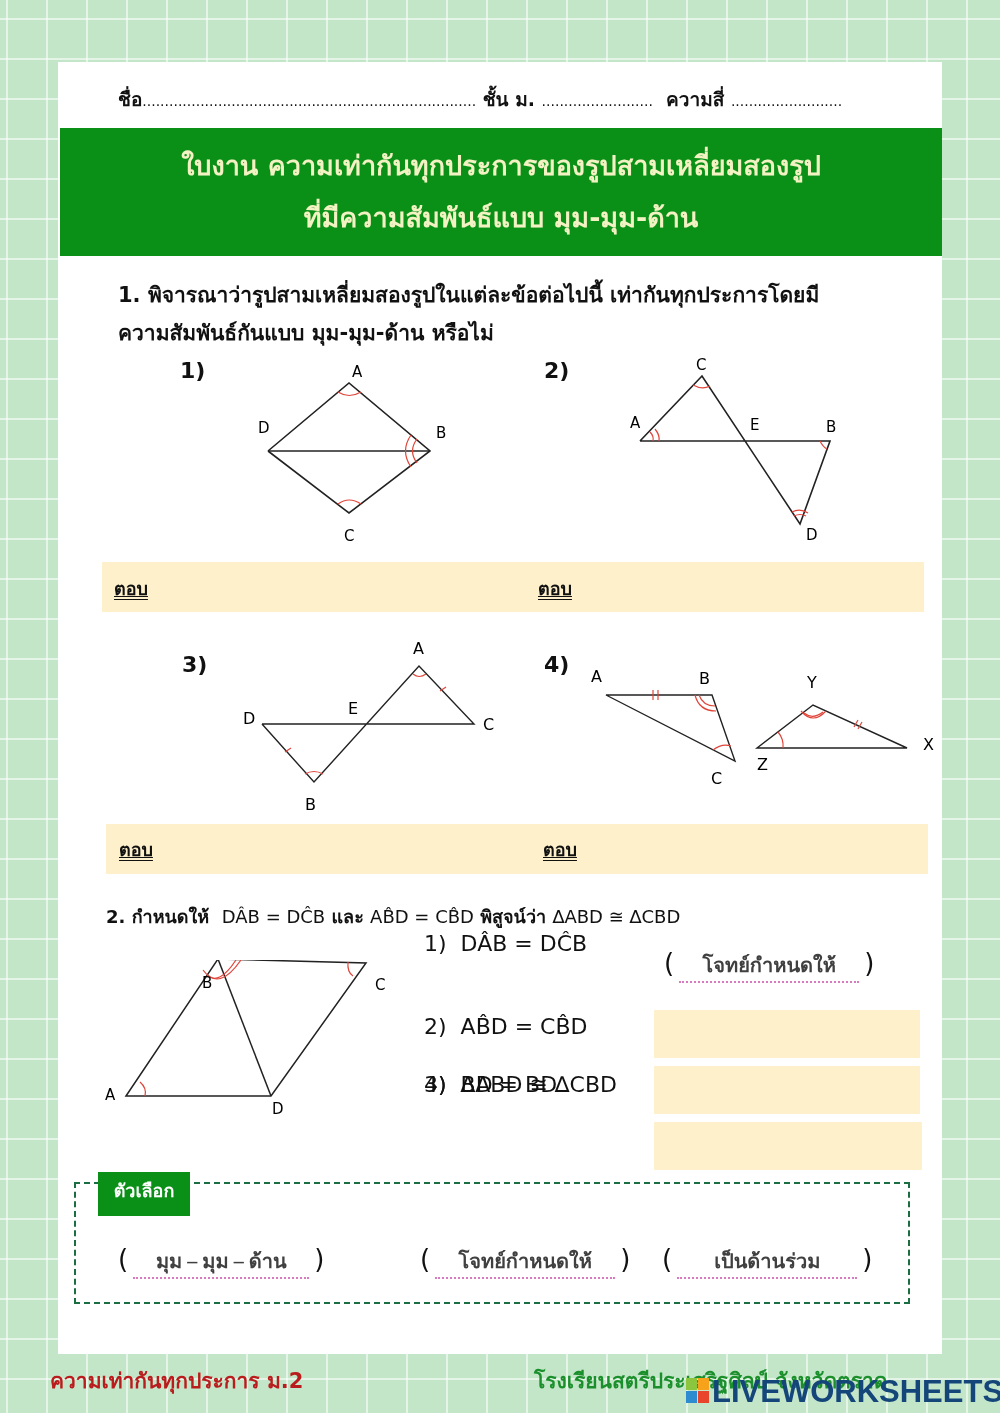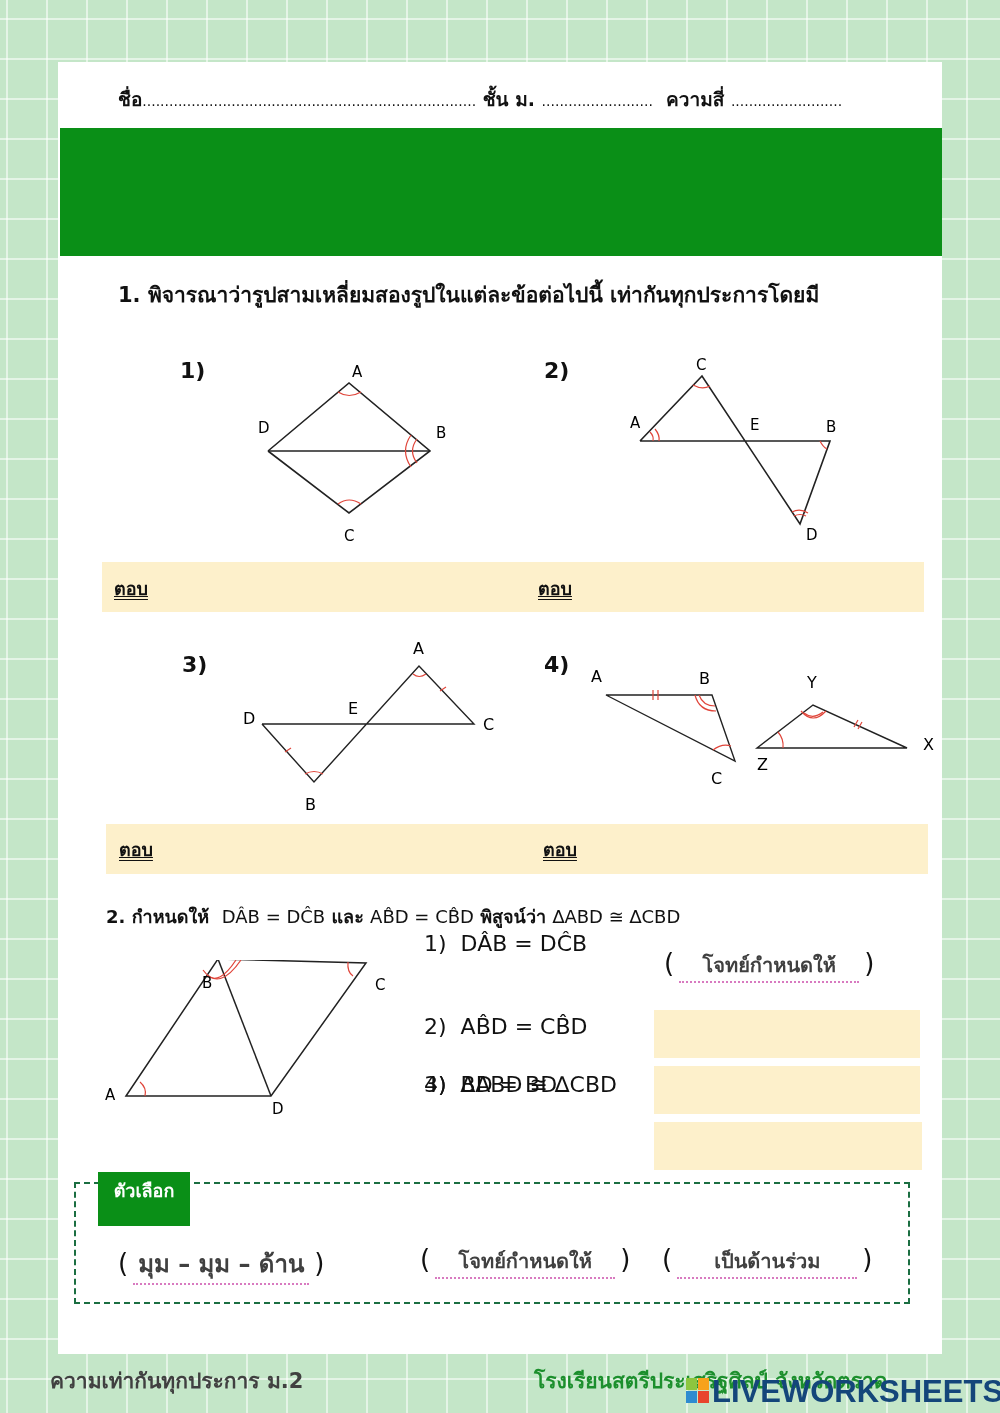--- a/index.html
+++ b/index.html
@@ -21,46 +21,49 @@
     font-weight:bold;font-size:27px;text-align:center;line-height:52px;padding-top:12px;box-sizing:border-box;}
   .q1{left:118px;top:276px;width:800px;font-size:21px;font-weight:bold;line-height:38px;}
   .num{font-size:22px;font-weight:bold;font-family:"DejaVu Sans",sans-serif;}
   .ans{background:#fdf0cb;}
   .ans-label{font-size:18px;font-weight:bold;text-decoration:underline;text-decoration-style:double;}
   .q2{left:106px;top:902px;font-size:18px;font-weight:bold;white-space:nowrap;}
   .step{font-size:22px;white-space:nowrap;}
   .magenta{color:#404040;font-weight:bold;}
   .dotline{border-bottom:2px dotted #d87ac0;display:inline-block;text-align:center;}
   .choices-box{left:74px;top:1182px;width:836px;height:122px;border:2px dashed #1b6e41;box-sizing:border-box;}
-  .choices-tag{left:98px;top:1172px;width:92px;height:54px;background:#0a8f17;color:#fff;font-weight:bold;font-size:18px;line-height:38px;text-align:center;}
+  .choices-tag{left:98px;top:1172px;width:92px;height:44px;background:#0a8f17;color:#fff;font-weight:bold;font-size:18px;line-height:38px;text-align:center;}
   .paren{font-size:26px;}
-  .footer-l{left:50px;top:1364px;font-size:21px;font-weight:bold;color:#404040;white-space:nowrap;}
+  .footer-l{left:50px;top:1364px;font-size:21px;font-weight:bold;color:#b91c1c;white-space:nowrap;}
   .footer-r{left:534px;top:1364px;font-size:21px;font-weight:bold;color:#1c8f2d;white-space:nowrap;}
   .lw{left:712px;top:1374px;font-size:31px;font-weight:bold;color:#14467a;font-family:"Liberation Sans",sans-serif;letter-spacing:0px;white-space:nowrap;}
   .lw-logo{left:686px;top:1378px;width:24px;height:26px;}
   svg text{font-family:"DejaVu Sans",sans-serif;}
 </style>
 </head>
 <body>
 
 <div class="page"></div>
 
 <div class="abs name-row">
   <span>ชื่อ</span><span style="font-weight:normal;font-size:14px;">...........................................................................</span>
   <span>ชั้น ม.</span>
   <span style="font-weight:normal;font-size:14px;">.........................</span>
   &nbsp;<span>ความสี่</span>
   <span style="font-weight:normal;font-size:14px;">.........................</span>
 </div>
 
 <div class="abs banner">
+  <div>ใบงาน ความเท่ากันทุกประการของรูปสามเหลี่ยมสองรูป</div>
+  <div>ที่มีความสัมพันธ์แบบ มุม-มุม-ด้าน</div>
 </div>
 
 <div class="abs q1">
   <div>1. พิจารณาว่ารูปสามเหลี่ยมสองรูปในแต่ละข้อต่อไปนี้ เท่ากันทุกประการโดยมี</div>
+  <div>ความสัมพันธ์กันแบบ มุม-มุม-ด้าน หรือไม่</div>
 </div>
 
 <div class="abs num" style="left:180px;top:358px;">1)</div>
 <svg class="abs" style="left:250px;top:355px;" width="220" height="195">
   <g stroke="#222" stroke-width="1.6" fill="none">
     <polyline points="18,96 99,28 180,96 99,158 18,96"></polyline>
     <line x1="18" y1="96" x2="180" y2="96"></line>
   </g>
   <g stroke="#e0453a" stroke-width="1.2" fill="none">
     <path d="M88,37 Q99,44 111,37"></path>
@@ -202,21 +205,21 @@
   <span>4)</span>&nbsp;
   <span>∆ABD ≅ ∆CBD</span>
 </div>
 <div class="abs ans" style="left:654px;top:1122px;width:268px;height:48px;"></div>
 
 <div class="abs choices-box"></div>
 <div class="abs choices-tag">ตัวเลือก</div>
 
 <div class="abs" style="left:118px;top:1244px;white-space:nowrap;">
   <span class="paren">(</span>
-  <span class="dotline magenta" style="width:176px;font-size:24px;">มุม – มุม – ด้าน</span>
+  <span class="dotline magenta" style="width:176px;font-size:20px;font-family:Liberation Serif, serif;">มุม – มุม – ด้าน</span>
   <span class="paren">)</span>
 </div>
 <div class="abs" style="left:420px;top:1244px;white-space:nowrap;">
   <span class="paren">(</span>
   <span class="dotline magenta" style="width:180px;font-size:20px;">โจทย์กำหนดให้</span>
   <span class="paren">)</span>
 </div>
 <div class="abs" style="left:662px;top:1244px;white-space:nowrap;">
   <span class="paren">(</span>
   <span class="dotline magenta" style="width:180px;font-size:20px;">เป็นด้านร่วม</span>

